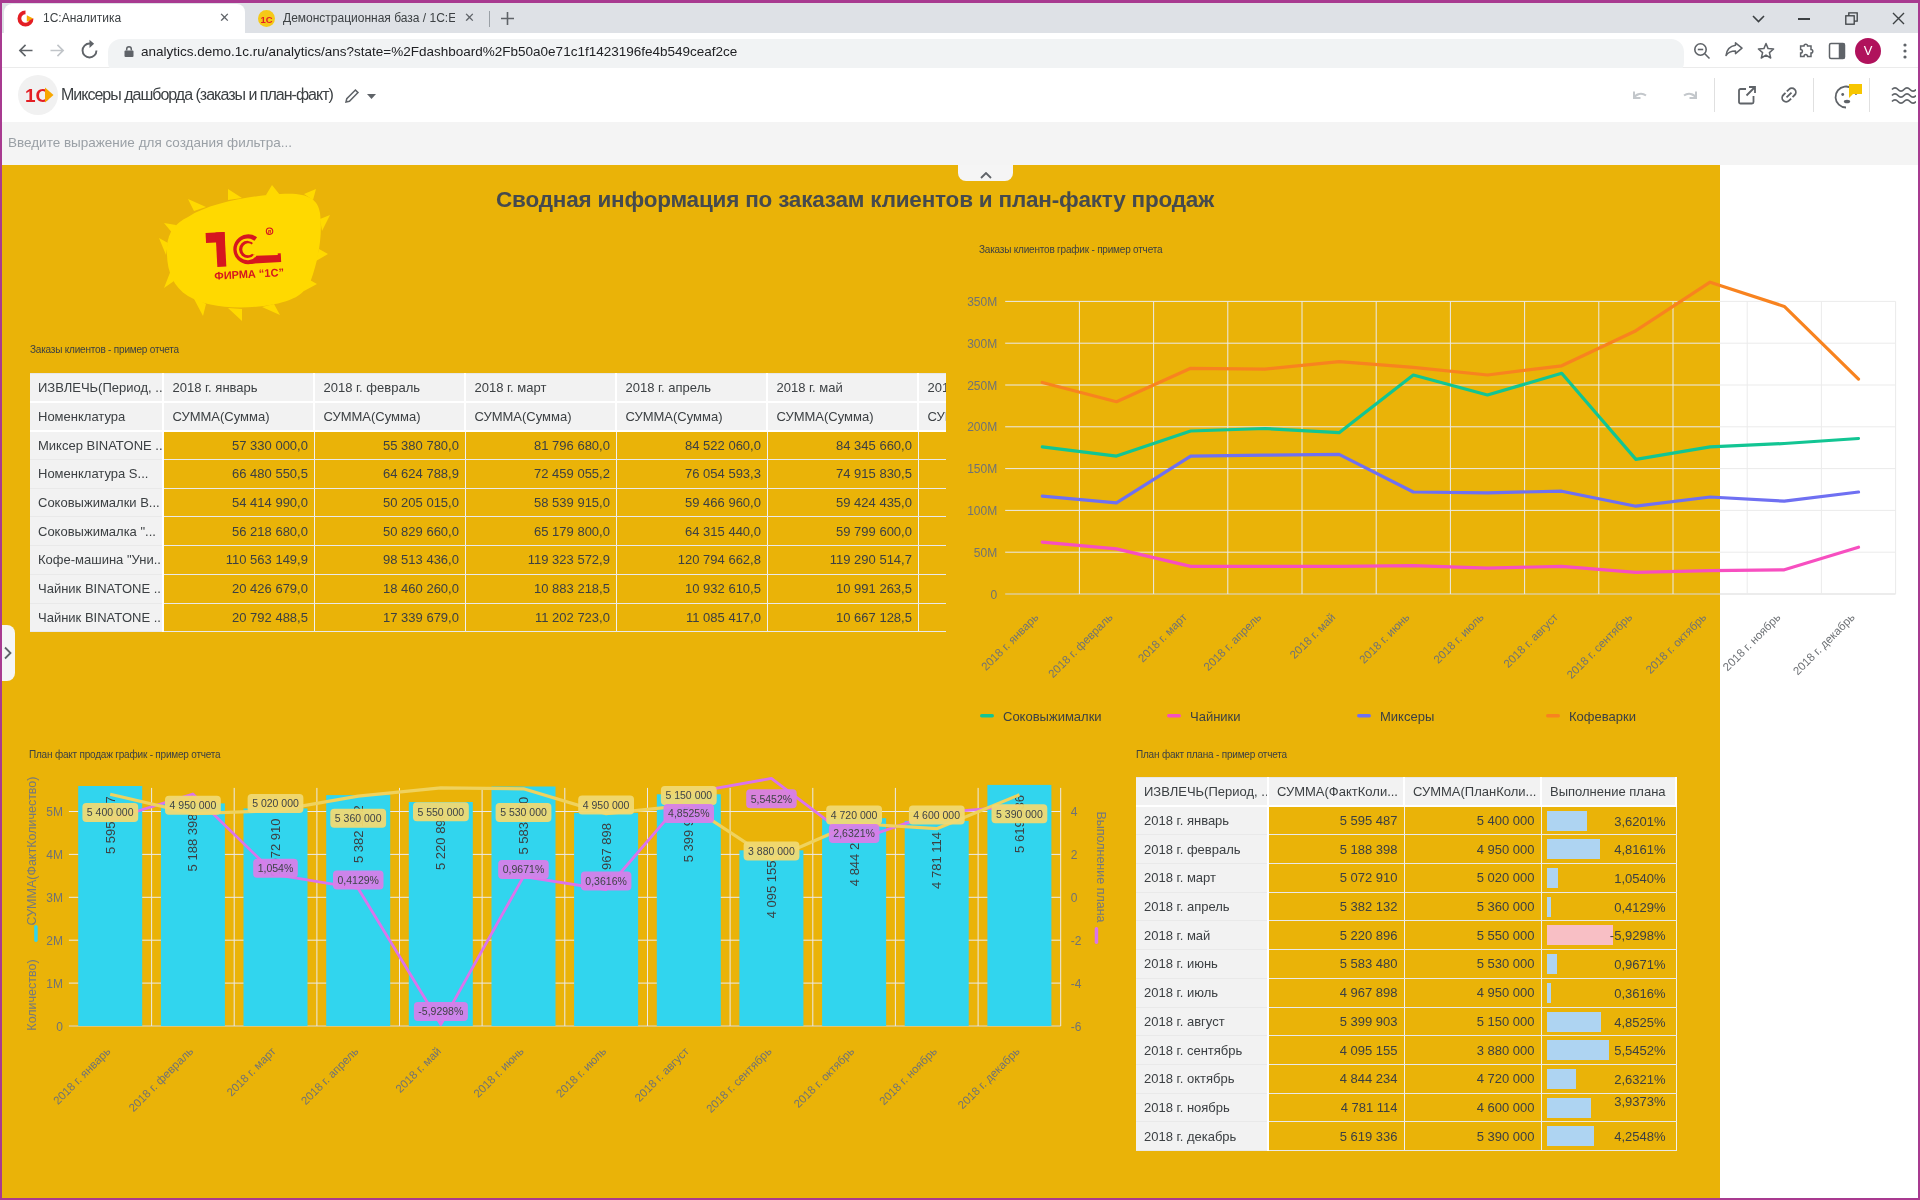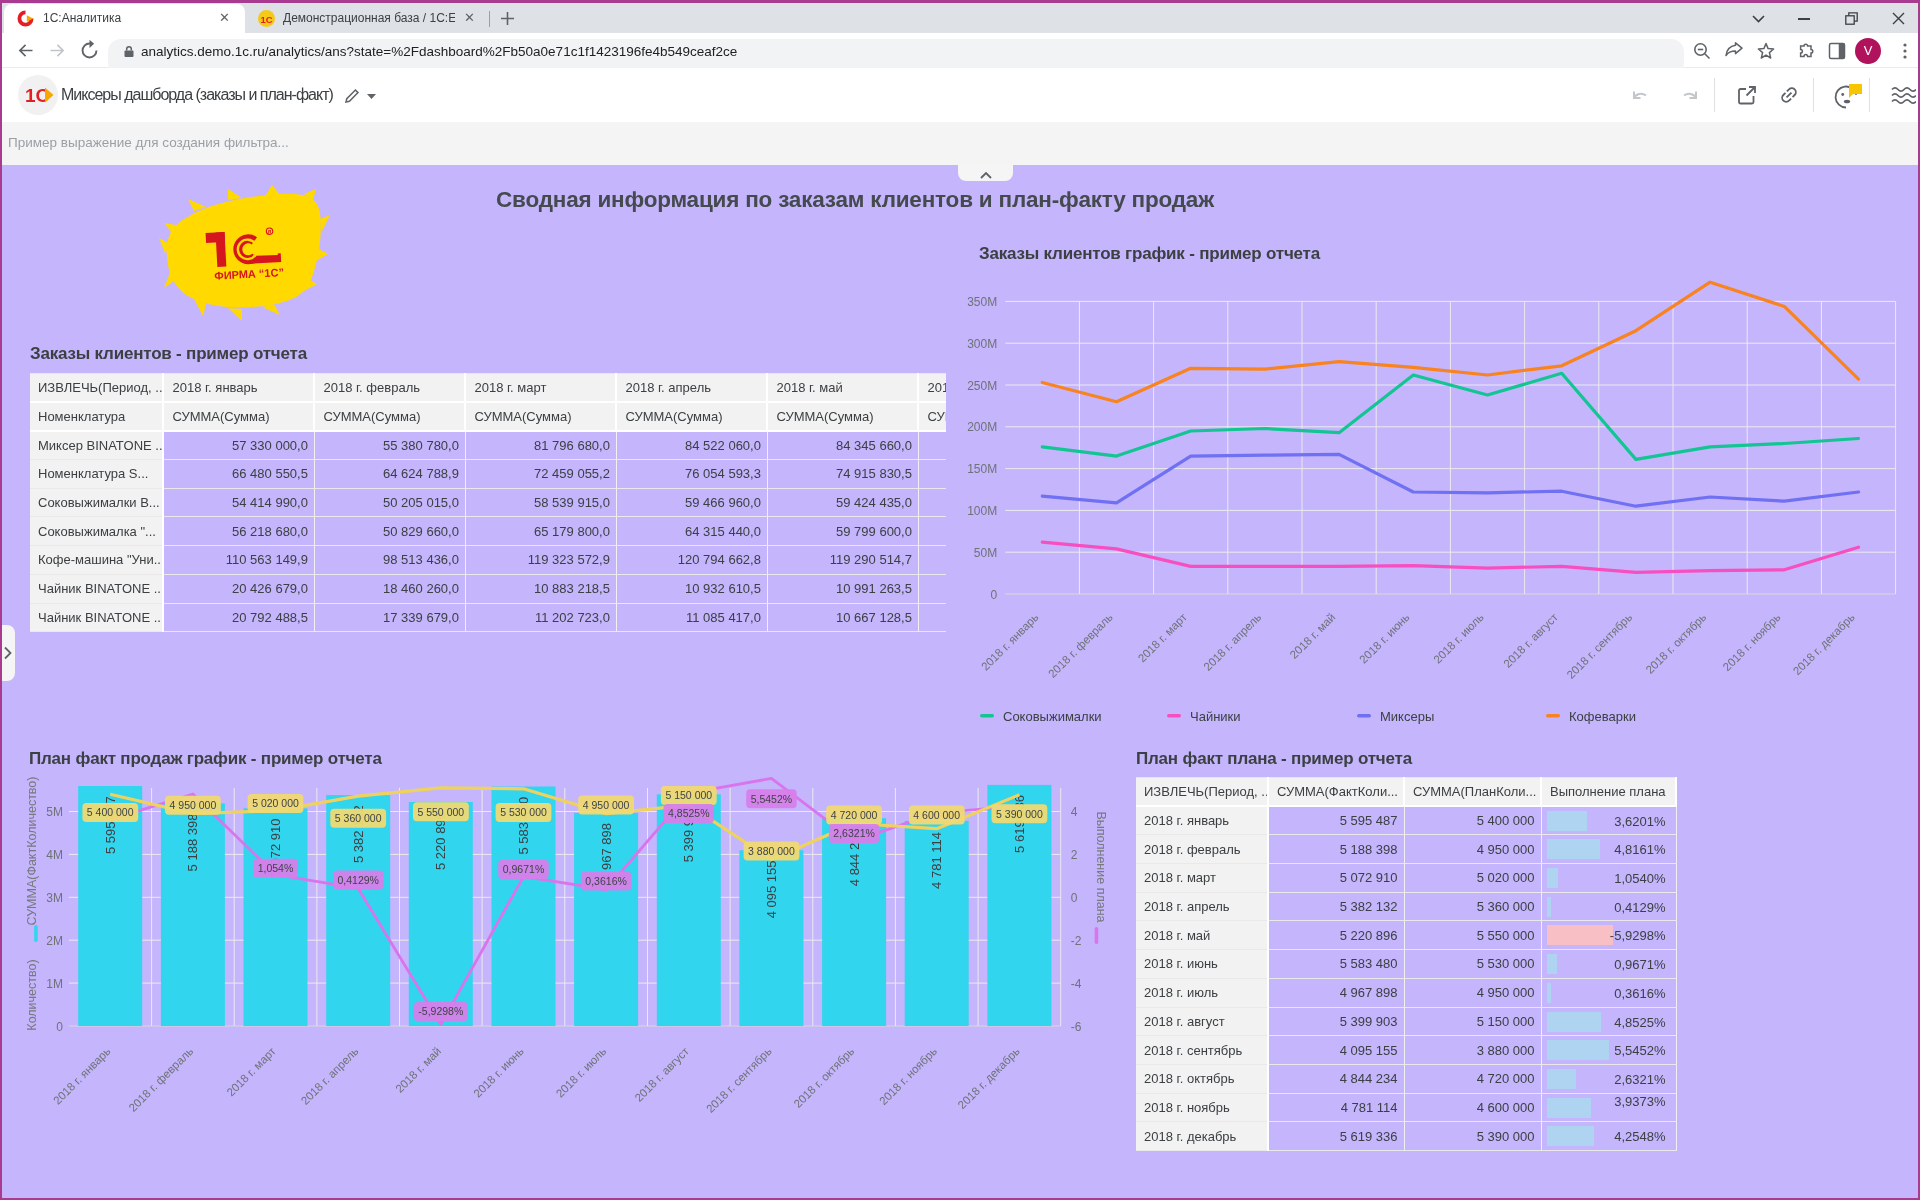--- a/index.html
+++ b/index.html
@@ -12,23 +12,23 @@
 .tab-x { position:absolute; font-size:13px; color:#5f6368; top:7px; }
 #toolbar { position:absolute; left:0; top:33px; width:1920px; height:35px; background:#fff; border-bottom:1px solid #ebebeb; }
 #addr { position:absolute; left:108px; top:6px; width:1576px; height:36px; background:#f1f3f4; border-radius:13px; }
 #addr .url { position:absolute; left:33px; top:5px; font-size:13.5px; color:#202124; white-space:nowrap; }
 .navic { position:absolute; top:5px; color:#5f6368; }
 #apphead { position:absolute; left:0; top:68px; width:1920px; height:54px; background:#fff; }
 #apptitle { position:absolute; left:61px; top:18px; font-size:16px; color:#3c4043; white-space:nowrap; letter-spacing:-1px; }
 #filterbar { position:absolute; left:0; top:122px; width:1920px; height:43px; background:#f4f4f4; }
 #filterbar span { position:absolute; left:8px; top:13px; font-size:13.5px; color:#9aa0a6; }
 #collapsetab { position:absolute; left:958px; top:165px; width:55px; height:16px; background:#f5f5f5; border-radius:0 0 8px 8px; text-align:center; z-index:5; }
-#dash { position:absolute; left:0; top:165px; width:1920px; height:1035px; background:#c4b5fd; }
+#dash { position:absolute; left:0; top:165px; width:1720px; height:1035px; background:#eab308; }
 #dashtitle { position:absolute; left:0px; top:22px; width:1710px; text-align:center; font-size:22.5px; font-weight:bold; color:#454a4e; letter-spacing:-0.2px; }
-.paneltitle { position:absolute; font-size:17px; font-weight:bold; color:#3c4043; white-space:nowrap; letter-spacing:-0.2px; }
+.paneltitle { position:absolute; font-size:10px; font-weight:normal; color:#3c4043; white-space:nowrap; letter-spacing:-0.2px; }
 table.grid { border-collapse:collapse; table-layout:fixed; font-size:13px; color:#3c4043; }
 table.grid td { height:28.7px; padding:0 6px 0 8px; border-bottom:1px solid #e9e9e9; border-right:1px solid #f0f0f0; overflow:hidden; white-space:nowrap; }
 table.grid td.hd { background:#f2f2f2; border-right:2px solid #fff; }
 table.grid tr.hdrow td { border-bottom:2px solid #fff; }
 table.grid td.num { text-align:right; padding-right:6px; }
 table.grid tr:first-child td { border-top:1px solid #e7e7e7; }
 svg text { font-family:"Liberation Sans", sans-serif; }
 </style></head>
 <body>
 <div id="win">
@@ -141,21 +141,21 @@
         <circle cx="8.7" cy="12.5" r="1.4" fill="#5f6368"></circle>
         <ellipse cx="13" cy="19.5" rx="3.2" ry="1.8" fill="#5f6368"></ellipse>
         <path d="M15 2 h13 v10 h-9 l-4 4z" fill="#f7c600"></path>
       </svg>
 <div class="abs" style="left:1869px;top:10px;width:1px;height:34px;background:#e0e0e0"></div>
 <svg class="abs" style="left:1890px;top:17px" width="26" height="22" viewBox="0 0 26 22">
         <path d="M2 4.5 q3-3.4 6 0 t6 0 t6 0 t6 0 M2 10.5 q3-3.4 6 0 t6 0 t6 0 t6 0 M2 16.5 q3-3.4 6 0 t6 0 t6 0 t6 0" fill="none" stroke="#5f6368" stroke-width="1.7"></path>
       </svg>
   </div>
   <div id="filterbar">
-      <span>Пример выражение для создания фильтра...</span>
+      <span>Введите выражение для создания фильтра...</span>
     </div>
   <div class="abs" style="left:2px;top:625px;width:13px;height:56px;background:#f5f5f5;border-radius:0 8px 8px 0;z-index:5"><svg width="9" height="14" viewBox="0 0 9 14" style="margin:21px 0 0 1px">
         <path d="M2 1.5 L7.5 7 L2 12.5" fill="none" stroke="#5f6368" stroke-width="1.8"></path>
       </svg></div>
   <div id="collapsetab"><svg width="12" height="7" viewBox="0 0 12 7" style="margin-top:4px">
         <path d="M1 6 L6 1 L11 6" fill="none" stroke="#5f6368" stroke-width="1.8"></path>
       </svg></div>
   <div id="dash">
     <div id="dashtitle">Сводная информация по заказам клиентов и план-факту продаж</div>
     <svg class="abs" style="left:158px;top:18px" width="178" height="142" viewBox="0 0 178 142">

